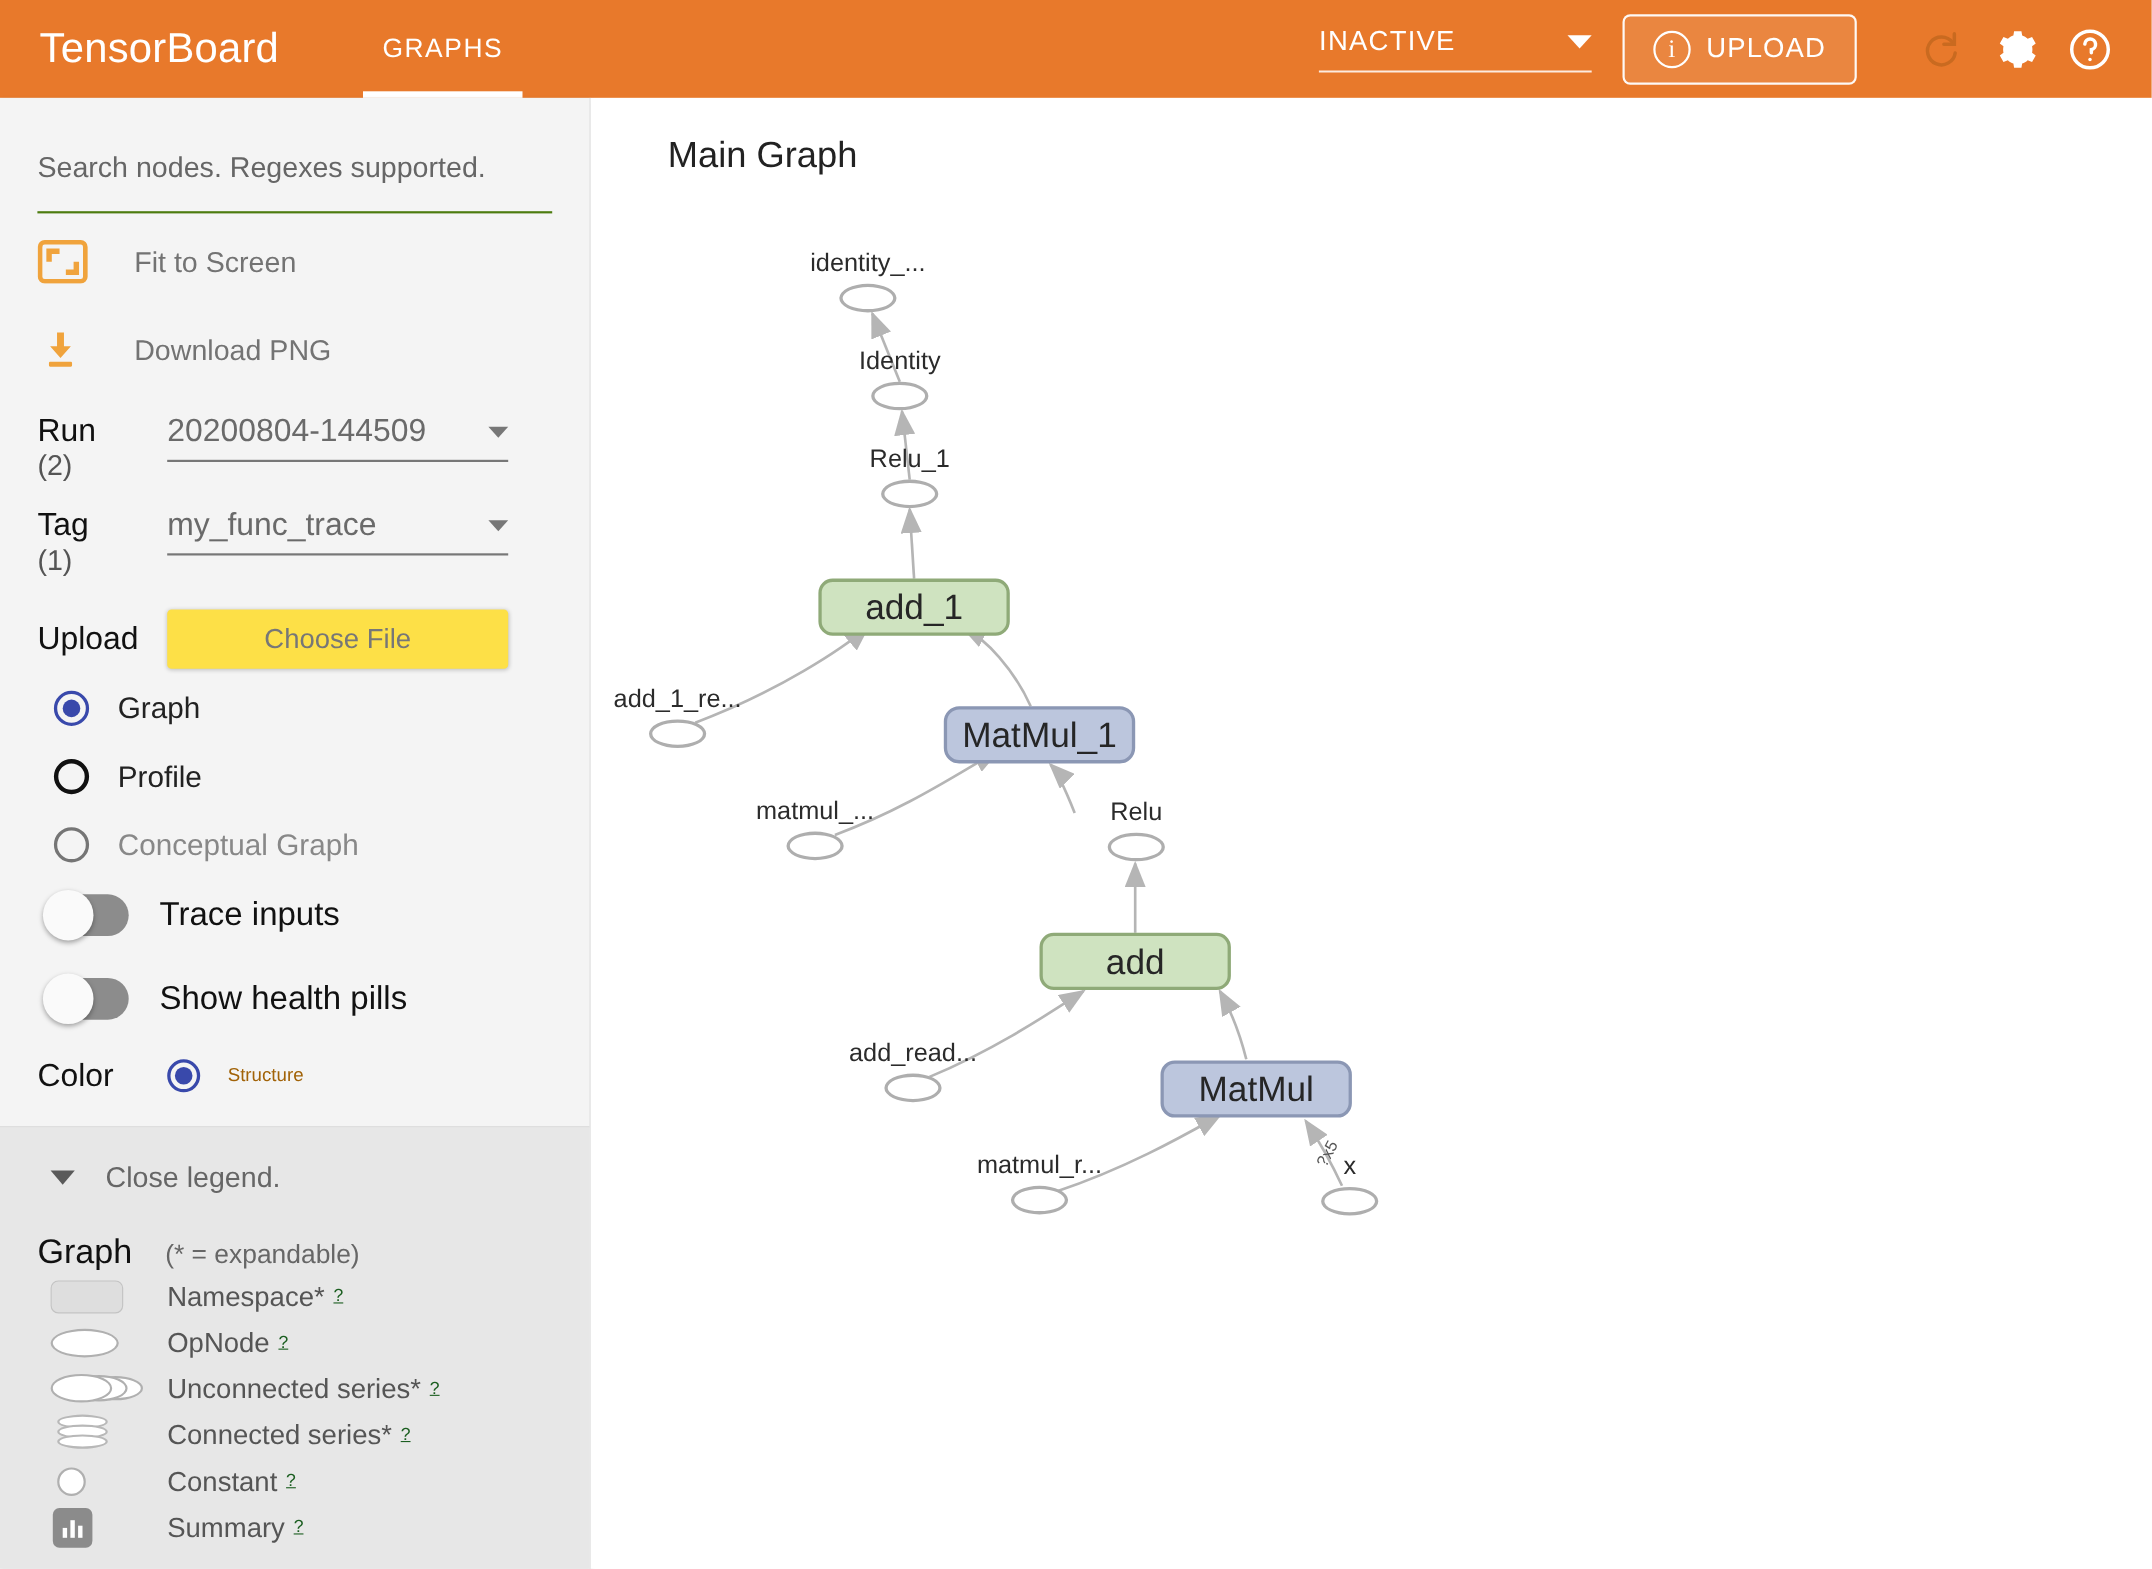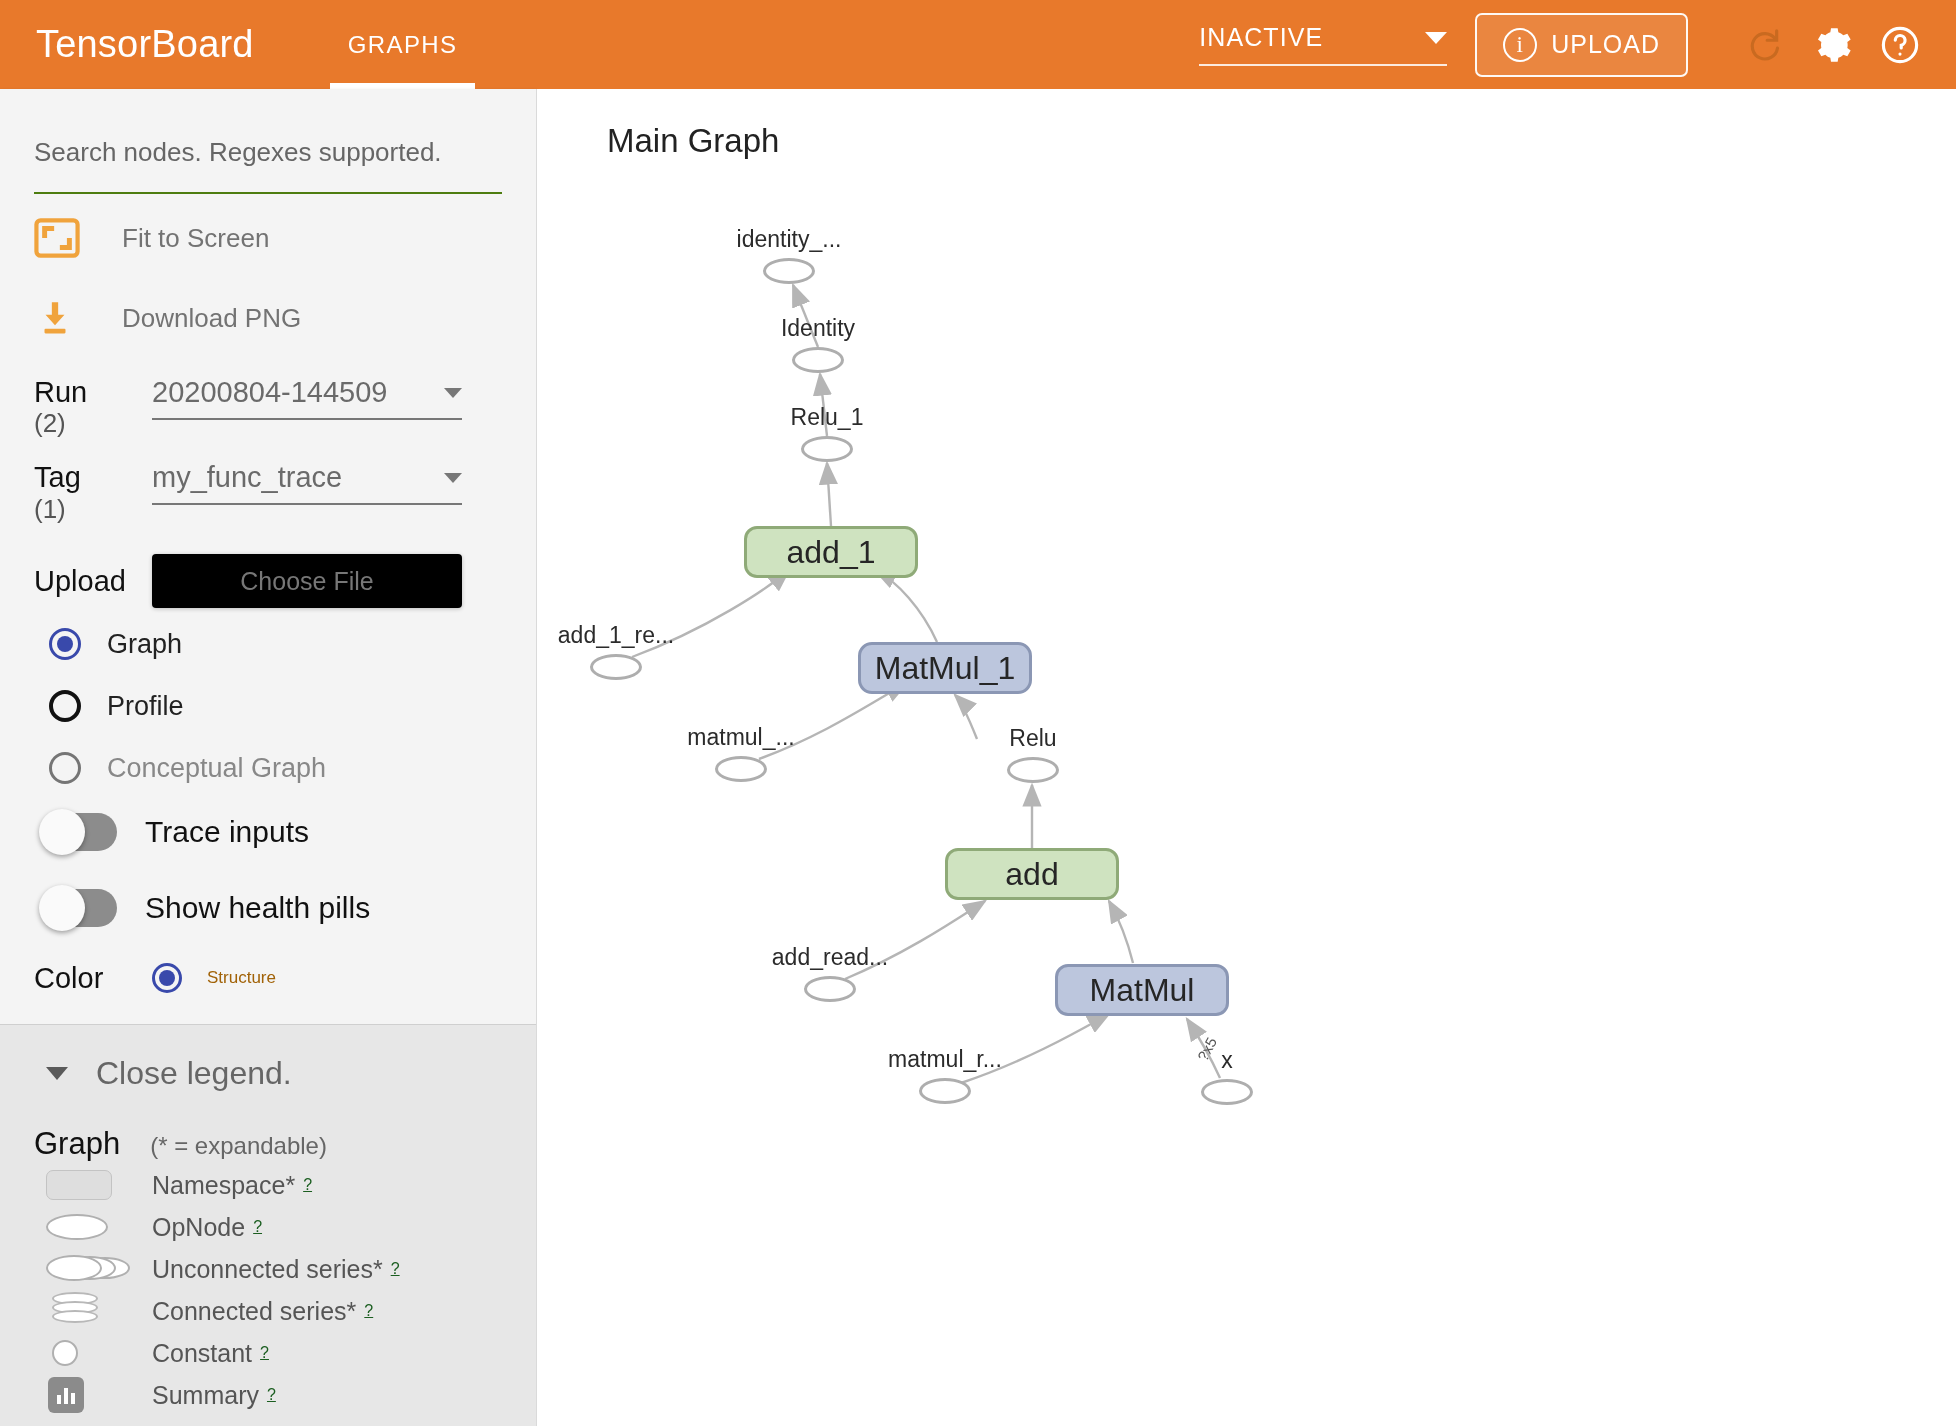--- a/index.html
+++ b/index.html
@@ -102,21 +102,21 @@
   .sel-caret {
     margin-left: auto; width: 0; height: 0;
     border-left: 9px solid transparent; border-right: 9px solid transparent;
     border-top: 10px solid #777;
   }
 
   .upload-row { display: flex; align-items: center; margin-top: 30px; }
   .upload-row .field-label { width: 118px; }
   .choose-file {
     flex: 1; margin-right: 40px; height: 54px;
-    background: #000000; border-radius: 4px;
+    background: #fde047; border-radius: 4px;
     box-shadow: 0 1px 4px rgba(0,0,0,.22);
     display: flex; align-items: center; justify-content: center;
     font-size: 25px; color: #777; cursor: pointer; text-align: center;
   }
 
   .radio-row { display: flex; align-items: center; height: 52px; margin-top: 10px; cursor: pointer; }
   .radio {
     width: 32px; height: 32px; border-radius: 50%;
     border: 3px solid #757575; margin-left: 15px; position: relative;
     flex: none;
@@ -151,21 +151,21 @@
   .side-divider { height: 1px; background: #cfcfcf; margin-top: 14px; }
 
   
   .legend { background: #e7e7e7; padding: 30px 34px 0 34px; height: 100%; }
   .legend-close { display: flex; align-items: center; cursor: pointer; }
   .legend-chev {
     width: 0; height: 0; margin-left: 12px;
     border-left: 11px solid transparent; border-right: 11px solid transparent;
     border-top: 13px solid #5a5a5a;
   }
-  .legend-close .txt { font-size: 32px; color: #666; margin-left: 28px; }
+  .legend-close .txt { font-size: 26px; color: #666; margin-left: 28px; }
   .legend-title-row { display: flex; align-items: baseline; margin-top: 34px; }
   .legend-title { font-size: 31px; color: #111; }
   .legend-note { font-size: 24px; color: #666; margin-left: 30px; }
 
   .legend-item { display: flex; align-items: center; height: 38px; margin-top: 4px; }
   .legend-sym { width: 118px; display: flex; align-items: center; justify-content: flex-start; }
   .legend-text { font-size: 25px; color: #555; }
   .legend-q { color: #1b5e20; text-decoration: underline; margin-left: 8px; cursor: pointer; }
 
   .sym-namespace {

